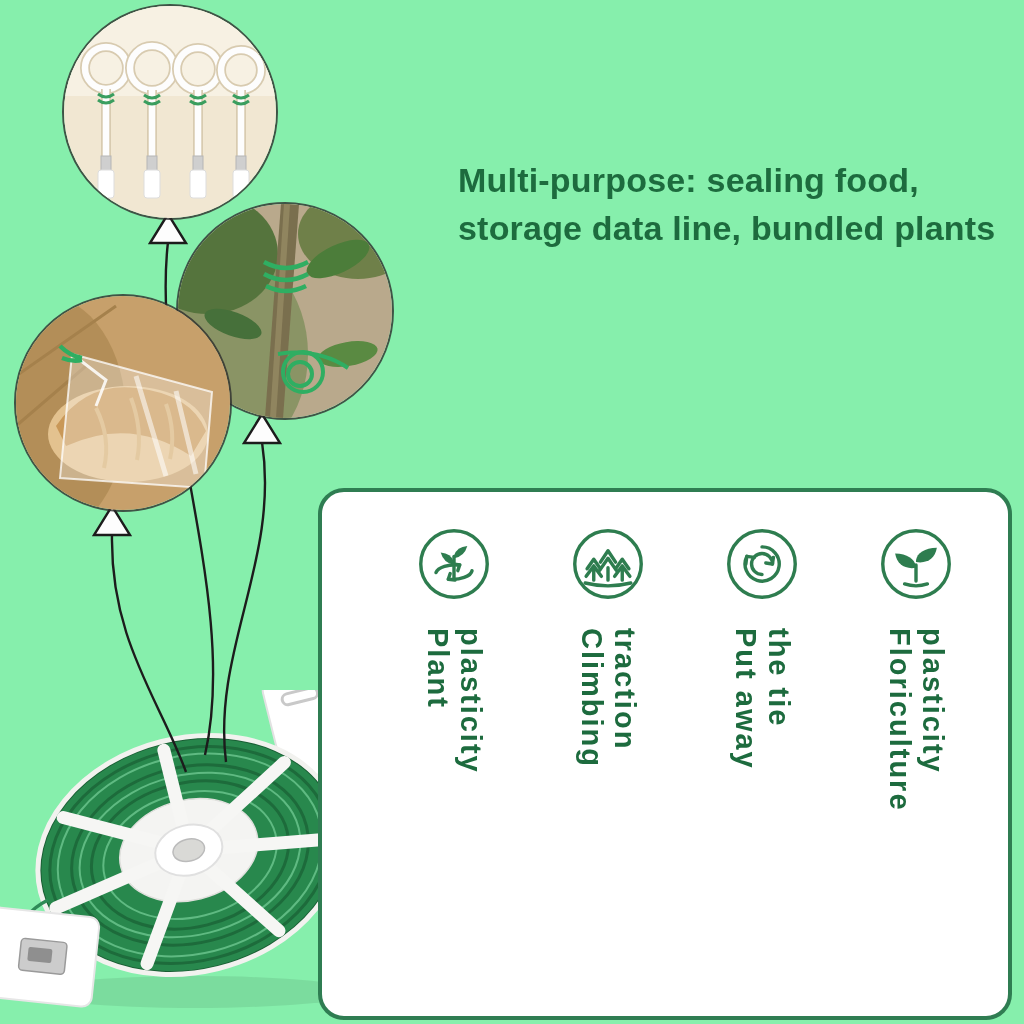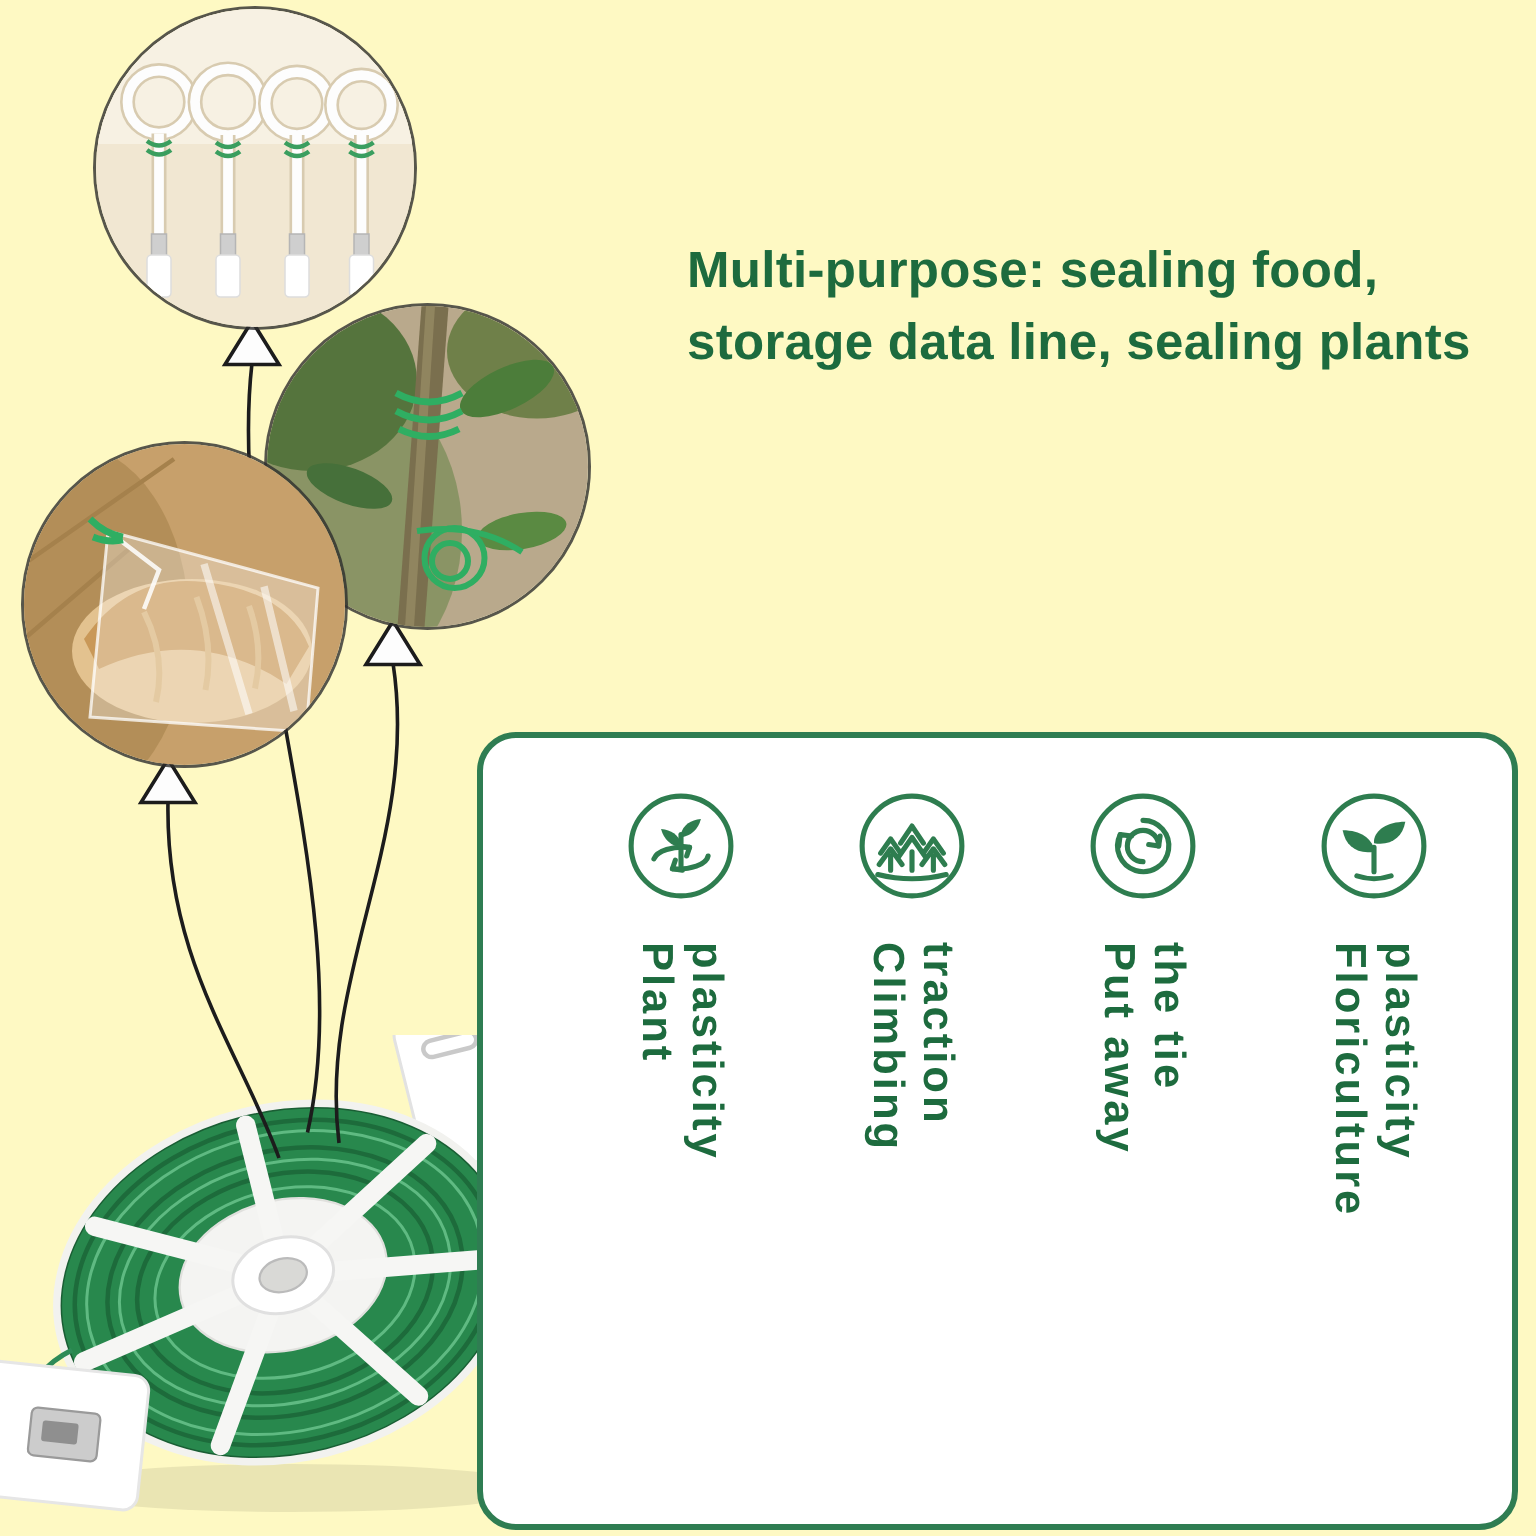--- a/index.html
+++ b/index.html
@@ -1,17 +1,17 @@
 <!DOCTYPE html>
 <html><head>
 <meta charset="utf-8">
 <style>
   html,body{margin:0;padding:0;background:#fff;}
   .page{
-    position:relative;width:1024px;height:1024px;overflow:hidden;background:#fef9c3;
+    position:relative;width:1024px;height:1024px;overflow:hidden;background:#86efac;
     font-family:"Liberation Sans", sans-serif;
   }
   
   .heading{
     position:absolute;left:458px;top:156px;width:560px;
     color:#1d6b3e;font-weight:bold;font-size:34px;line-height:1.42;
     letter-spacing:0.2px;
   }
   
   .photo-circle{
@@ -45,21 +45,21 @@
   .icon-stroke{stroke:#2e7d4f;fill:none;stroke-width:3.6;stroke-linecap:round;stroke-linejoin:round;}
   .icon-fill{fill:#2e7d4f;stroke:none;}
 </style>
 </head>
 <body>
 
 <div class="page">
 
   <div class="heading">
     <div>Multi-purpose: sealing food,</div>
-    <div>storage data line, sealing plants</div>
+    <div>storage data line, bundled plants</div>
   </div>
 
   <svg class="strings-overlay" viewBox="0 0 1024 1024">
     <path d="M168 242 C150 400 240 600 205 755" fill="none" stroke="#1c1c1c" stroke-width="2.4"></path>
     <path d="M262 442 C280 560 212 650 226 762" fill="none" stroke="#1c1c1c" stroke-width="2.4"></path>
     <path d="M112 534 C110 640 160 700 186 772" fill="none" stroke="#1c1c1c" stroke-width="2.4"></path>
     <polygon points="168,214 150,243 186,243" fill="#fdfdfd" stroke="#1c1c1c" stroke-width="2.4"></polygon>
     <polygon points="262,414 244,443 280,443" fill="#fdfdfd" stroke="#1c1c1c" stroke-width="2.4"></polygon>
     <polygon points="112,506 94,535 130,535" fill="#fdfdfd" stroke="#1c1c1c" stroke-width="2.4"></polygon>
   </svg>

